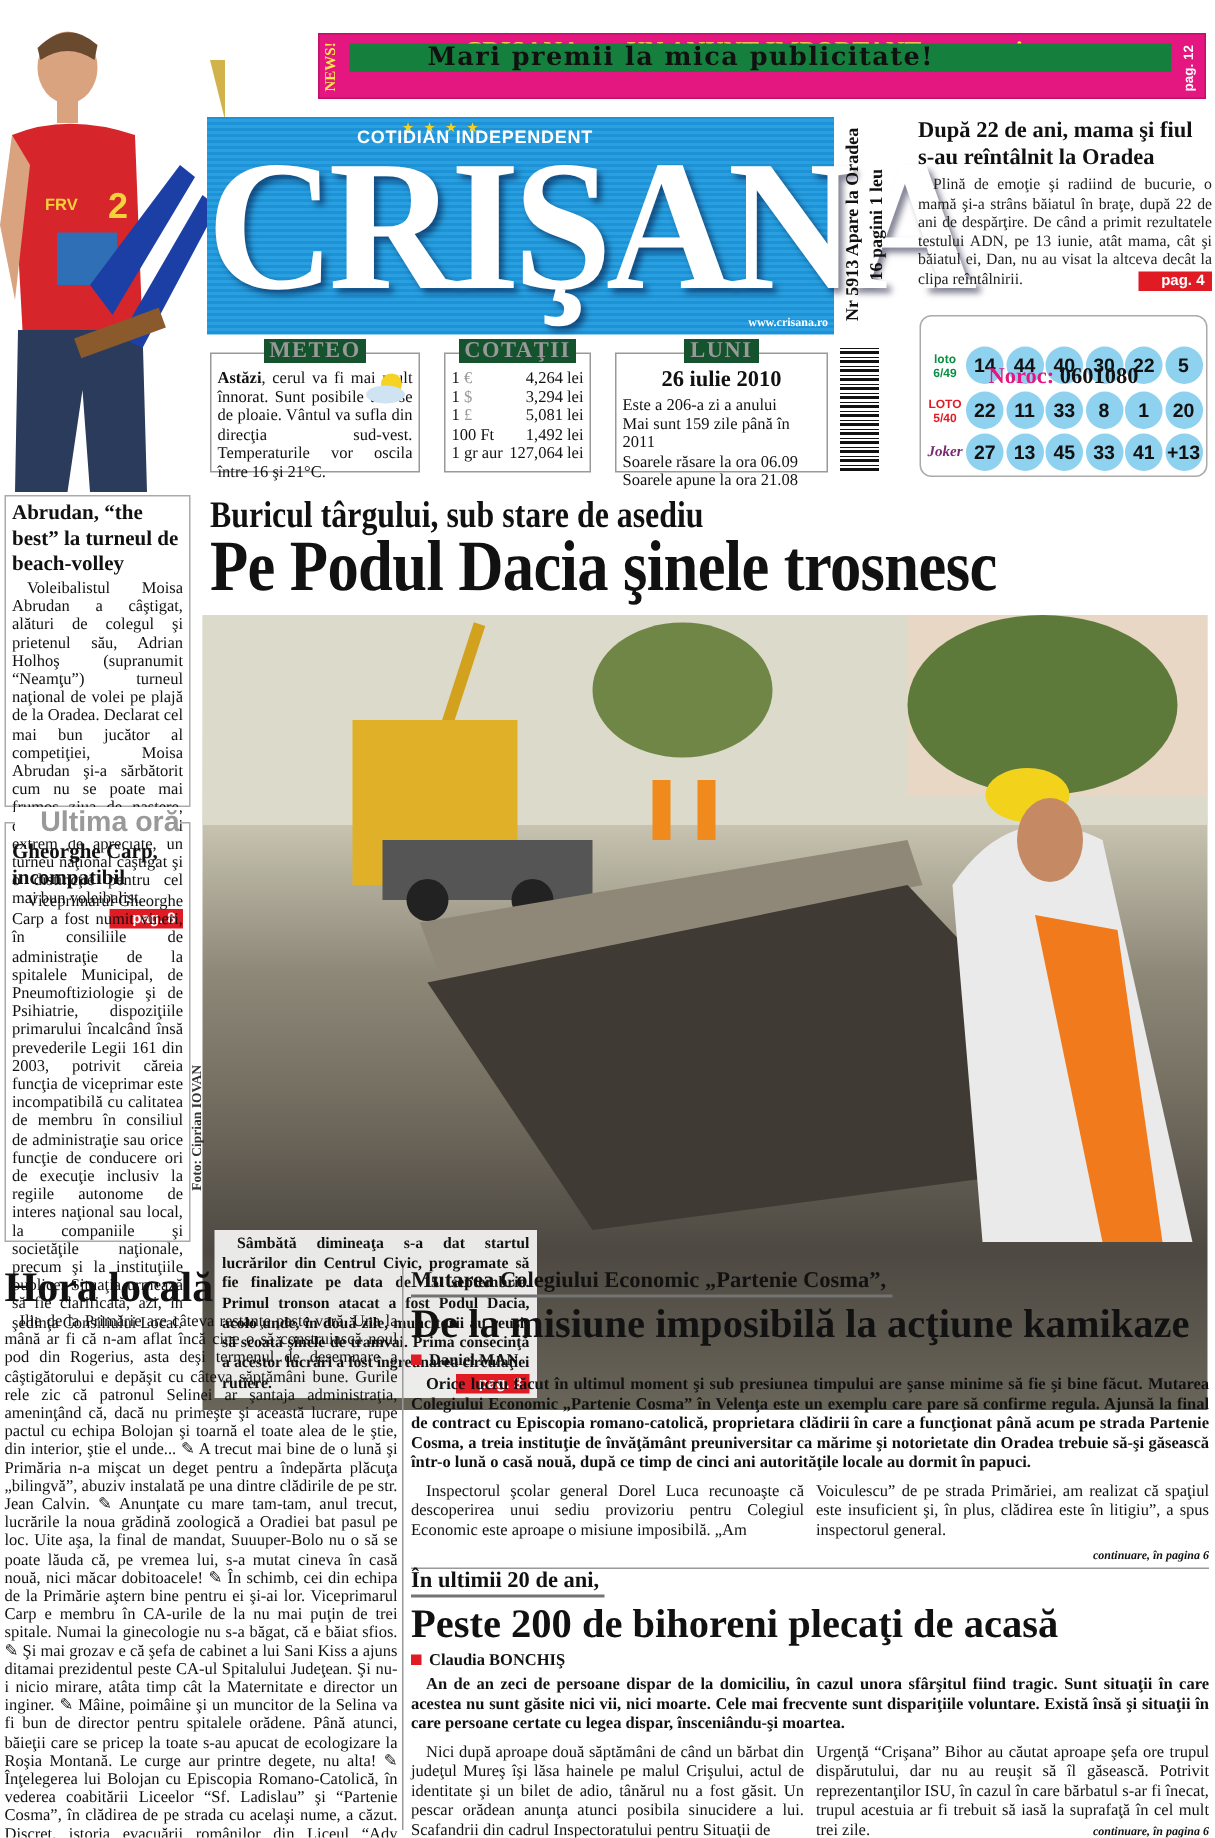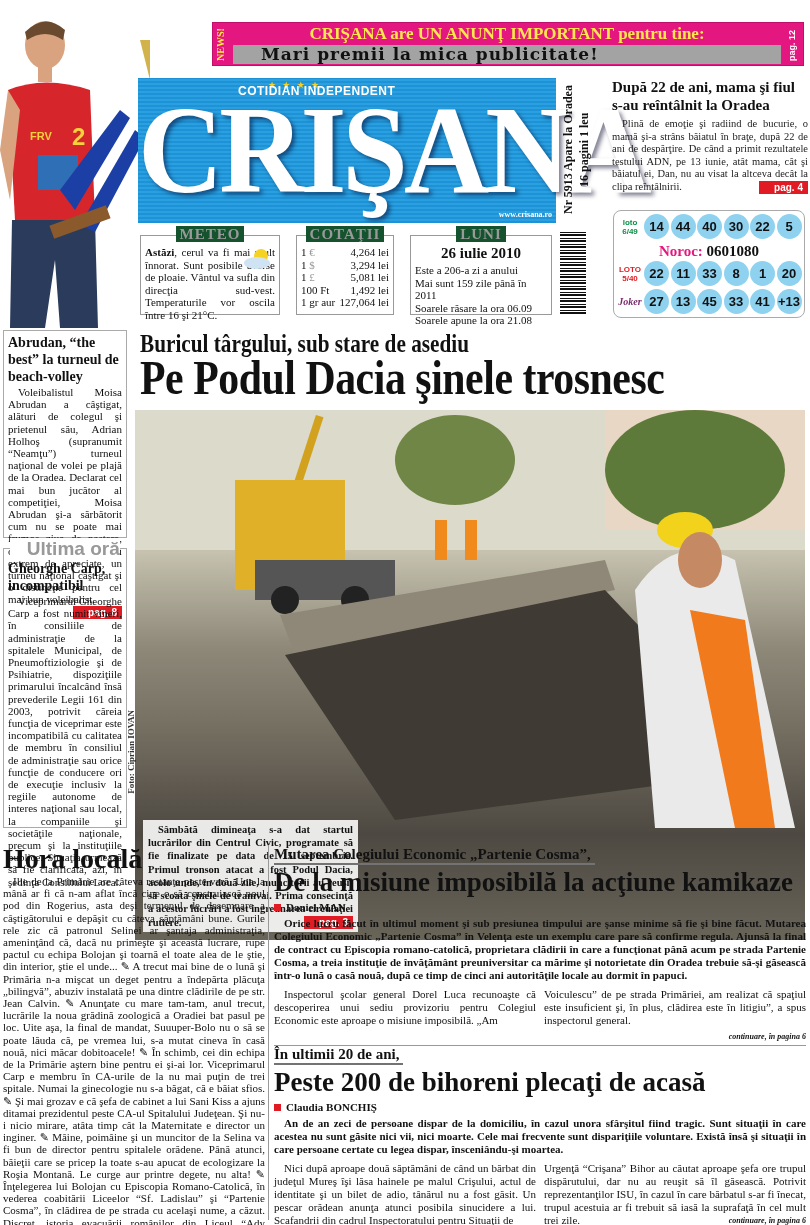--- a/index.html
+++ b/index.html
@@ -4,21 +4,21 @@
 <style>
 *{box-sizing:border-box;margin:0;padding:0}
 body{width:810px;height:1225px;background:#fff;font-family:"Liberation Serif",serif;color:#111;position:relative;overflow:hidden}
 .abs{position:absolute}
 
 #player-photo{left:0;top:10px;width:150px;height:318px}
 
 #news-banner{left:212px;top:22px;width:592px;height:44px;background:#e4167f;border:1px solid #c00e6a}
 #news-tag{position:absolute;left:2px;top:2px;width:14px;height:40px;color:#ffe84a;font:bold 10px "Liberation Serif",serif;writing-mode:vertical-rl;transform:rotate(180deg);text-align:center}
 #news-title{position:absolute;left:20px;top:0;width:548px;text-align:center;color:#ffe84a;font:bold 17px "Liberation Serif",serif;line-height:22px}
-#news-sub{position:absolute;left:20px;top:22px;width:548px;height:19px;background:#a3a3a3;color:#111;font:bold 17px "DejaVu Serif",serif;line-height:19px;padding-left:28px;letter-spacing:1px}
+#news-sub{position:absolute;left:20px;top:6px;width:548px;height:19px;background:#15803d;color:#111;font:bold 17px "DejaVu Serif",serif;line-height:19px;padding-left:52px;letter-spacing:1px}
 #news-page{position:absolute;right:2px;top:2px;width:14px;height:40px;color:#fff;font:bold 9px "Liberation Sans",sans-serif;writing-mode:vertical-rl;transform:rotate(180deg);text-align:center}
 
 #masthead{left:138px;top:78px;width:418px;height:145px;background:repeating-linear-gradient(0deg,#1e92d6 0,#1e92d6 2px,#2aa0e0 2px,#2aa0e0 4px)}
 #mast-sub{position:absolute;left:100px;top:6px;color:#fff;font:bold 12px "Liberation Sans",sans-serif;letter-spacing:.5px}
 #mast-stars{position:absolute;left:130px;top:2px;color:#f6d323;font-size:9px;letter-spacing:2px}
 #mast-title{position:absolute;left:0;top:14px;width:418px;text-align:center;color:#fff;font:bold 118px "Liberation Serif",serif;line-height:118px;letter-spacing:-4px;transform:scaleY(1.05);text-shadow:3px 3px 4px rgba(0,0,40,.5)}
 #mast-url{position:absolute;right:4px;bottom:4px;color:#fff;font:bold 8px "Liberation Serif",serif}
 #issue-info{left:560px;top:80px;width:40px;height:140px;writing-mode:vertical-rl;transform:rotate(180deg);font:bold 12px "Liberation Serif",serif;line-height:16px;text-align:center}
 
 #reunion{left:612px;top:78px;width:196px}
@@ -118,21 +118,21 @@
   <div>Nr 5913 Apare la Oradea</div>
   <div>16 pagini 1 leu</div>
 </div>
 
 <div class="abs" id="reunion">
   <h2>După 22 de ani, mama şi fiul s-au reîntâlnit la Oradea</h2>
   <p><span>Plină de emoţie şi radiind de bucurie, o mamă şi-a strâns băiatul în braţe, după 22 de ani de despărţire. De când a primit rezultatele testului ADN, pe 13 iunie, atât mama, cât şi băiatul ei, Dan, nu au visat la altceva decât la clipa reîntâlnirii.</span> <span class="pag">pag. 4</span></p>
 </div>
 
 <div class="abs" id="lottery">
-  <div class="lrow" style="top:3px">
+  <div class="lrow" style="top:20px">
     <div class="llogo" style="color:#0a8f45">loto 6/49</div>
     <div class="ball">14</div>
     <div class="ball">44</div>
     <div class="ball">40</div>
     <div class="ball">30</div>
     <div class="ball">22</div>
     <div class="ball">5</div>
   </div>
   <div id="noroc">
     <span class="lbl">Noroc:</span>

